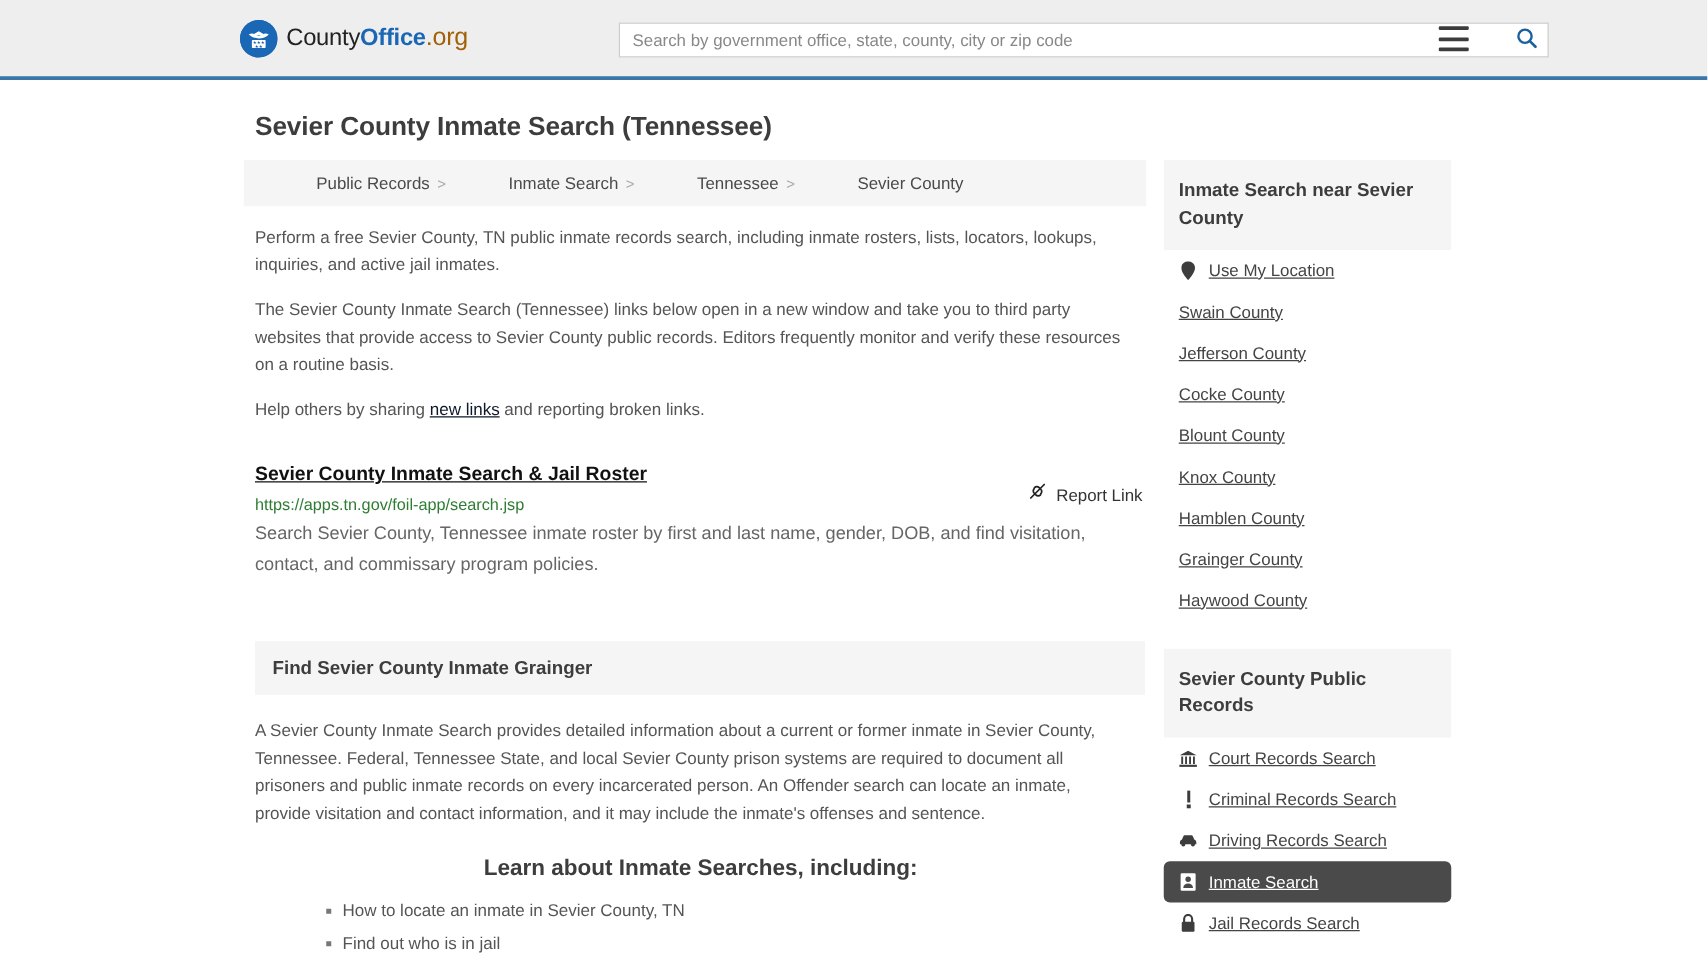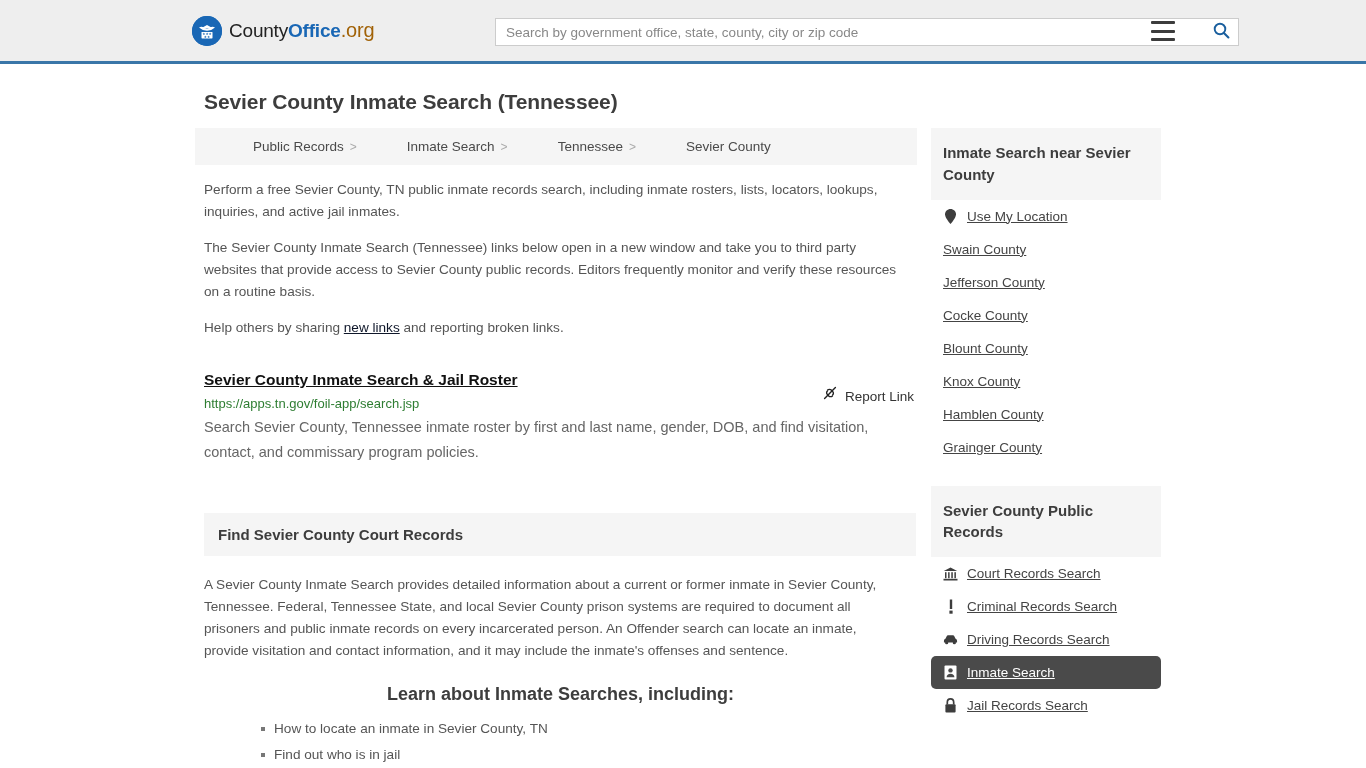--- a/index.html
+++ b/index.html
@@ -321,21 +321,21 @@
                 <path d="M10.4 10.9 a2.6 2.6 0 0 1 -3.7 0 l-1.3 -1.3 a2.6 2.6 0 0 1 0 -3.7" fill="none" stroke="#222" stroke-width="1.4" stroke-linecap="round"></path>
                 <line x1="2.6" y1="13.4" x2="13.4" y2="2.6" stroke="#222" stroke-width="1.4" stroke-linecap="round"></line>
               </svg>
             </span>
             <span>Report Link</span>
           </div>
           <div class="link-url">https://apps.tn.gov/foil-app/search.jsp</div>
           <div class="link-desc">Search Sevier County, Tennessee inmate roster by first and last name, gender, DOB, and find visitation, contact, and commissary program policies.</div>
         </div>
 
-        <div class="section-head">Find Sevier County Court Records</div>
+        <div class="section-head">Find Sevier County Inmate Grainger</div>
         <p class="section-body">A Sevier County Inmate Search provides detailed information about a current or former inmate in Sevier County, Tennessee. Federal, Tennessee State, and local Sevier County prison systems are required to document all prisoners and public inmate records on every incarcerated person. An Offender search can locate an inmate, provide visitation and contact information, and it may include the inmate's offenses and sentence.</p>
         <div class="subhead">Learn about Inmate Searches, including:</div>
         <ul class="bullets">
           <li>How to locate an inmate in Sevier County, TN</li>
           <li>Find out who is in jail</li>
           <li>Where to get arrest mugshots online</li>
 
         </ul>
       </div>
 
@@ -367,20 +367,23 @@
               <span class="label">Blount County</span>
             </div>
             <div class="side-item">
               <span class="label">Knox County</span>
             </div>
             <div class="side-item">
               <span class="label">Hamblen County</span>
             </div>
             <div class="side-item">
               <span class="label">Grainger County</span>
+            </div>
+            <div class="side-item">
+              <span class="label">Haywood County</span>
             </div>
           </div>
         </div>
 
         <div class="side-block">
           <div class="side-head">Sevier County Public Records</div>
           <div class="side-list">
 
             <div class="side-item">
               <span class="side-icon">

